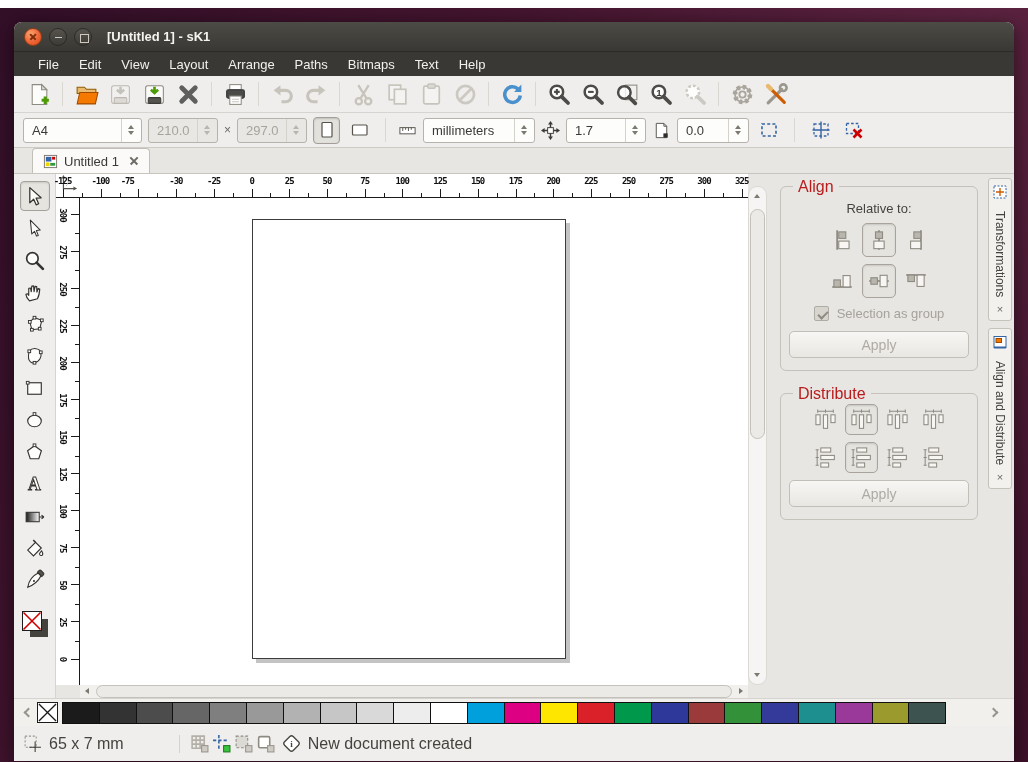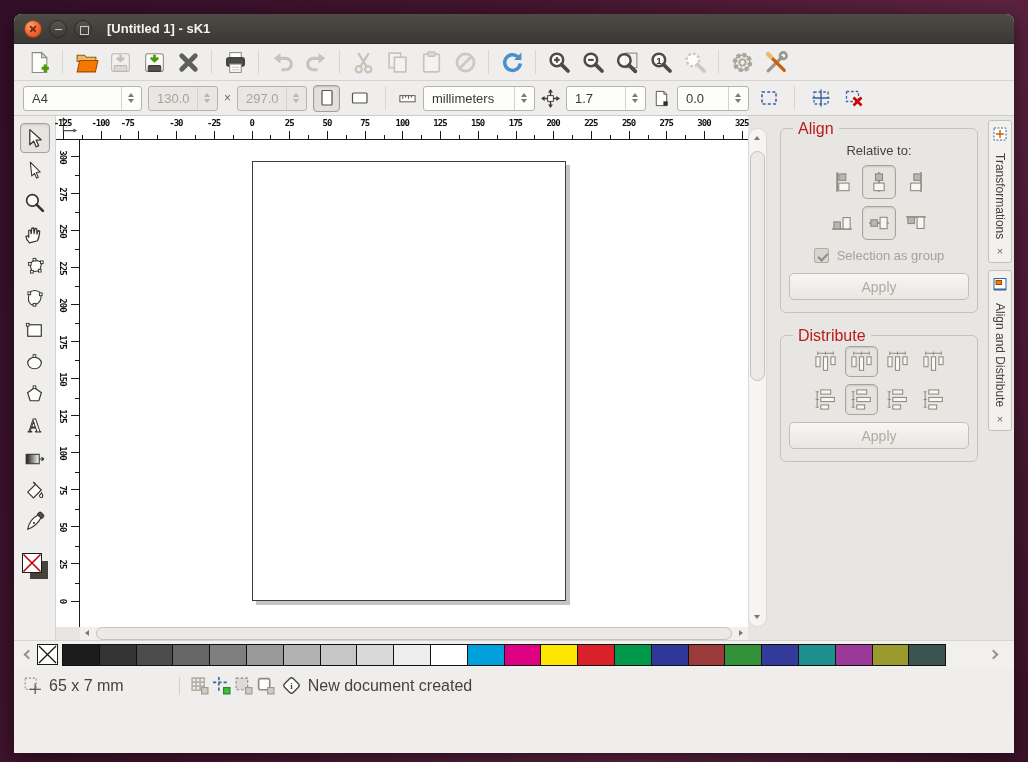--- a/index.html
+++ b/index.html
@@ -1,19 +1,19 @@
 <!DOCTYPE html>
 <html><head>
 <meta charset="utf-8">
 <style>
   * { margin:0; padding:0; box-sizing:border-box; }
   html,body { width:1028px; height:762px; overflow:hidden;
     font-family:"Liberation Sans", sans-serif; }
   .desktop { position:absolute; inset:0;
-    background:linear-gradient(115deg,#330f28 0%,#45152f 38%,#5c2340 72%,#3c1129 100%); }
+    background:linear-gradient(115deg,#330f28 0%,#45152f 38%,#5c2340 72%,#3c1129 100%);margin-top:8px; }
   .window { position:absolute; left:14px; top:14px; width:1000px; height:739px;
     background:#efeeec; border-radius:8px 8px 0 0; box-shadow:0 4px 20px rgba(0,0,0,.55); }
 
   
   .titlebar { height:30px; background:linear-gradient(#4d4b45,#3a3834);
     border-radius:8px 8px 0 0; display:flex; align-items:center; padding:0 10px;
     border-bottom:1px solid #2c2a27; }
   .winbtn { width:18px; height:18px; border-radius:50%; margin-right:7px; position:relative; flex:0 0 auto; }
   .winbtn.close { background:radial-gradient(circle at 35% 30%, #f9a470, #ef6436 55%, #d84a14);
     border:1px solid #973c14; }
@@ -174,20 +174,31 @@
 <div class="desktop">
   <div class="window">
 
     <div class="titlebar">
       <span class="winbtn close"></span>
       <span class="winbtn min"></span>
       <span class="winbtn max"></span>
       <span class="title">[Untitled 1] - sK1</span>
     </div>
 
+    <nav class="menubar">
+        <span class="menu-item">File</span>
+        <span class="menu-item">Edit</span>
+        <span class="menu-item">View</span>
+        <span class="menu-item">Layout</span>
+        <span class="menu-item">Arrange</span>
+        <span class="menu-item">Paths</span>
+        <span class="menu-item">Bitmaps</span>
+        <span class="menu-item">Text</span>
+        <span class="menu-item">Help</span>
+      </nav>
 
     <div class="toolbar">
         <button class="tb-btn">
           <svg viewBox="0 0 24 24">
             <path d="M5 2.5h9l5 5V21.5H5z" fill="#fcfcfa" stroke="#8d8a82"></path>
             <path d="M14 2.5v5h5z" fill="#dedbd4" stroke="#8d8a82"></path>
             <path d="M17.5 14v7M14 17.5h7" stroke="#4e9a06" stroke-width="3" fill="none"></path>
           </svg>
         </button>
         <span class="tb-sep"></span>
@@ -328,21 +339,21 @@
 
     <div class="propbar">
       <div class="combo" style="width:119px">
         <span>A4</span>
         <span class="spin">
             <i class="tri-u"></i>
             <i class="tri-d"></i>
           </span>
       </div>
       <div class="spinbox disabled" style="width:70px">
-        <span>130.0</span>
+        <span>210.0</span>
         <span class="spin">
             <i class="tri-u"></i>
             <i class="tri-d"></i>
           </span>
       </div>
       <span class="xsep">×</span>
       <div class="spinbox disabled" style="width:70px">
         <span>297.0</span>
         <span class="spin">
             <i class="tri-u"></i>
@@ -414,20 +425,35 @@
           </svg>
         </button>
       <button class="mini-btn">
           <svg viewBox="0 0 20 20">
             <rect x="2.5" y="3.5" width="12" height="10" fill="none" stroke="#3465a4" stroke-width="1.3" stroke-dasharray="2.6 2"></rect>
             <path d="M9.5 9.5l8 8M17.5 9.5l-8 8" stroke="#cc0000" stroke-width="2.6"></path>
           </svg>
         </button>
     </div>
 
+    <div class="tabbar">
+      <div class="tab">
+        <span class="tab-icon">
+            <svg viewBox="0 0 16 16">
+              <rect x="1.5" y="1.5" width="13" height="13" fill="#fff" stroke="#7a776f"></rect>
+              <rect x="3" y="3" width="6" height="5" fill="#3465a4"></rect>
+              <rect x="9.7" y="3" width="3.3" height="3" fill="#cc0000"></rect>
+              <rect x="3" y="9" width="4" height="4" fill="#edd400"></rect>
+              <rect x="7.7" y="9.5" width="5.3" height="3" fill="#2e9a3c"></rect>
+            </svg>
+          </span>
+        <span>Untitled 1</span>
+        <span class="tab-close"></span>
+      </div>
+    </div>
 
     <div class="work">
       <div class="toolcol">
           <button class="tool-btn active">
             <svg viewBox="0 0 22 22">
               <path d="M6.5 2.5v14.5l3.7-3.4 2.4 5.4 2.4-1.1-2.4-5.3 4.7-.4z" fill="#fcfcfa" stroke="#35332f" stroke-width="1.2" stroke-linejoin="round"></path>
             </svg>
           </button>
           <button class="tool-btn">
             <svg viewBox="0 0 22 22">

